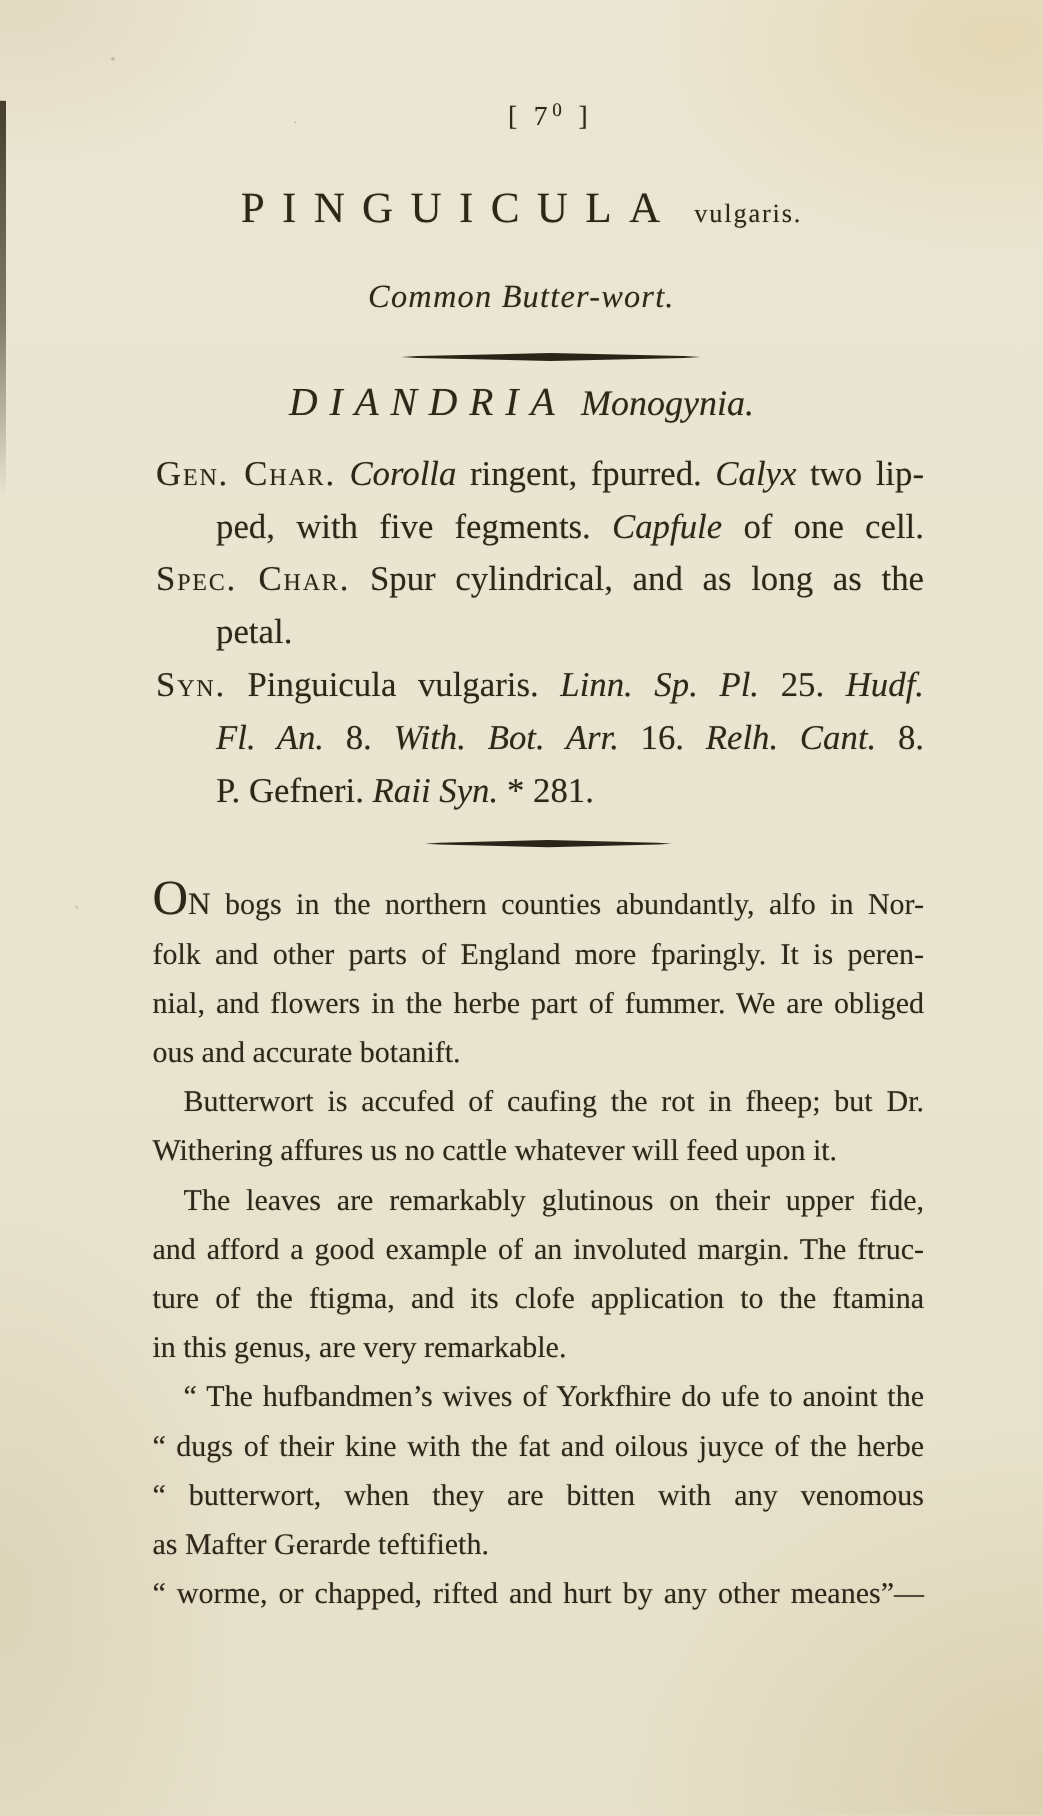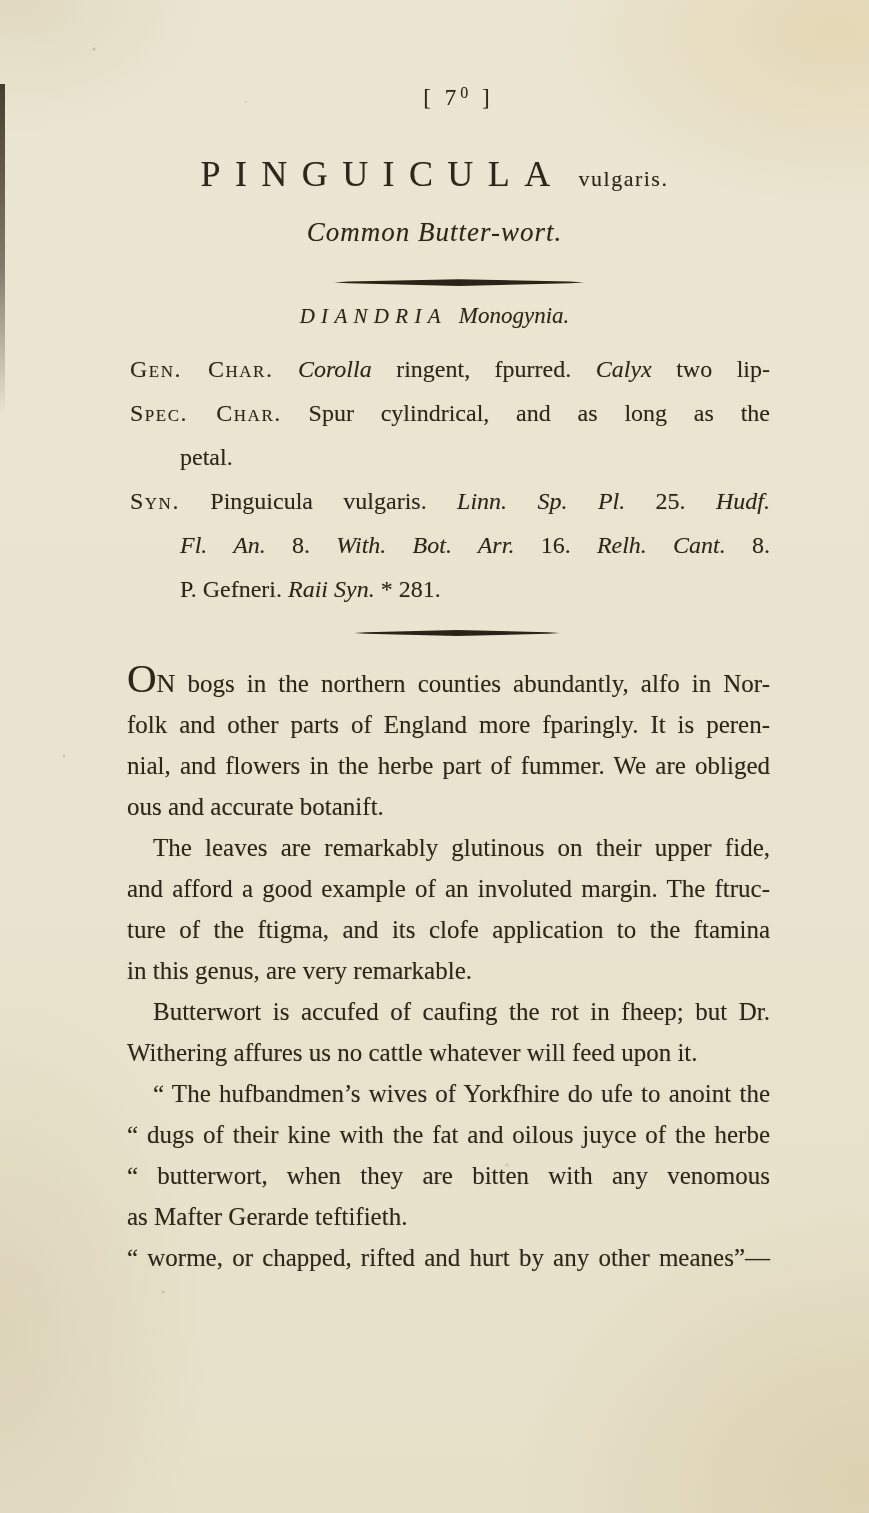--- a/index.html
+++ b/index.html
@@ -41,32 +41,32 @@
   .seg-init{ font-size: 41px; line-height: 0; }
   .seg-nn  { font-size: 26px; }
   .seg-sup0{ font-size: 16px; vertical-align: 7px; }
 
   .folio { margin-top: 84px; font-size: 23px; letter-spacing: 4px; padding-left: 48px; }
 
   .title-line { margin-top: 42px; text-align: center; }
   .genus   { font-size: 36px; letter-spacing: 0.40em; }
   .species { font-size: 22px; margin-left: 14px; letter-spacing: 1.5px; }
 
-  .common-name { margin-top: 22px; text-align: center; font-style: italic;
+  .common-name { margin-top: 38px; text-align: center; font-style: italic;
                  font-size: 27px; letter-spacing: 1px; }
 
   .rule { display: block; margin: 30px auto 0 auto; transform: translateX(24px); }
   .rule.second { margin-top: 18px; transform: translateX(22px); }
   .rule polygon { fill: #2b2317; }
 
   .class-line { margin-top: 16px; text-align: center; font-style: italic; }
-  .cls { font-size: 21px; letter-spacing: 0.30em; }
-  .ord { font-size: 23px; margin-left: 12px; }
+  .cls { font-size: 33px; letter-spacing: 0.30em; }
+  .ord { font-size: 30px; margin-left: 12px; }
 
-  .synopsis { margin: 18px 99px 0 130px; font-size: 24px; line-height: 44px; }
+  .synopsis { margin: 18px 99px 0 130px; font-size: 29px; line-height: 44px; }
 
   .body-text { margin: 26px 99px 0 127px; font-size: 25px; line-height: 41px; }
   .para { margin: 0; font-family: Liberation Serif, serif; }
 </style>
 </head>
 <body>
 
 <div class="page">
 
   <div class="edge-sliver"></div>
@@ -84,47 +84,48 @@
   <svg class="rule first" width="250" height="9" viewBox="0 0 250 9">
     <polygon points="0,4.6 14,3.6 125,1.2 236,3.6 250,4.6 236,5.3 125,7.9 14,5.3"></polygon>
   </svg>
 
   <div class="class-line">
     <span class="cls">DIANDRIA</span><span class="ord">Monogynia.</span>
   </div>
 
   <div class="synopsis">
       <div class="tline j"><span class="seg-sc">Gen. Char.</span><span> </span><span class="seg-i">Corolla</span><span> ringent, fpurred.  </span><span class="seg-i">Calyx</span><span> two lip-</span></div>
+      <div class="tline j hang"><span>ped, with five fegments.  </span><span class="seg-i">Capfule</span><span> of one cell.</span></div>
       <div class="tline j"><span class="seg-sc">Spec. Char.</span><span>  Spur cylindrical, and as long as the</span></div>
       <div class="tline l hang"><span>petal.</span></div>
       <div class="tline j"><span class="seg-sc">Syn.</span><span> Pinguicula vulgaris.  </span><span class="seg-i">Linn. Sp. Pl.</span><span> 25.  </span><span class="seg-i">Hudf.</span></div>
       <div class="tline j hang"><span class="seg-i">Fl. An.</span><span> 8.  </span><span class="seg-i">With. Bot. Arr.</span><span> 16.  </span><span class="seg-i">Relh. Cant.</span><span> 8.</span></div>
       <div class="tline l hang"><span>P. Gefneri.  </span><span class="seg-i">Raii Syn.</span><span> * 281.</span></div>
     </div>
 
   <svg class="rule second" width="206" height="8" viewBox="0 0 206 8">
     <polygon points="0,4.1 12,3.3 103,1.0 194,3.3 206,4.1 194,4.8 103,7.0 12,4.8"></polygon>
   </svg>
 
   <div class="body-text">
     <div class="para">
         <div class="tline j"><span class="seg-init">O</span><span class="seg-nn">N</span><span> bogs in the northern counties abundantly, alfo in Nor-</span></div>
         <div class="tline j"><span>folk and other parts of England more fparingly.  It is peren-</span></div>
         <div class="tline j"><span>nial, and flowers in the herbe part of fummer.  We are obliged</span></div>
         <div class="tline l"><span>ous and accurate botanift.</span></div>
       </div>
     <div class="para">
+        <div class="tline j ind"><span>Butterwort is accufed of caufing the rot in fheep; but Dr.</span></div>
+        <div class="tline l"><span>Withering affures us no cattle whatever will feed upon it.</span></div>
+      </div>
+    <div class="para">
         <div class="tline j ind"><span>The leaves are remarkably glutinous on their upper fide,</span></div>
         <div class="tline j"><span>and afford a good example of an involuted margin.  The ftruc-</span></div>
         <div class="tline j"><span>ture of the ftigma, and its clofe application to the ftamina</span></div>
         <div class="tline l"><span>in this genus, are very remarkable.</span></div>
-      </div>
-    <div class="para">
-        <div class="tline j ind"><span>Butterwort is accufed of caufing the rot in fheep; but Dr.</span></div>
-        <div class="tline l"><span>Withering affures us no cattle whatever will feed upon it.</span></div>
       </div>
     <div class="para">
         <div class="tline j ind"><span>“ The hufbandmen’s wives of Yorkfhire do ufe to anoint the</span></div>
         <div class="tline j"><span>“ dugs of their kine with the fat and oilous juyce of the herbe</span></div>
         <div class="tline j"><span>“ butterwort, when they are bitten with any venomous</span></div>
         <div class="tline l"><span>as Mafter Gerarde teftifieth.</span></div>
         <div class="tline j"><span>“ worme, or chapped, rifted and hurt by any other meanes”—</span></div>
       </div>
   </div>
 

